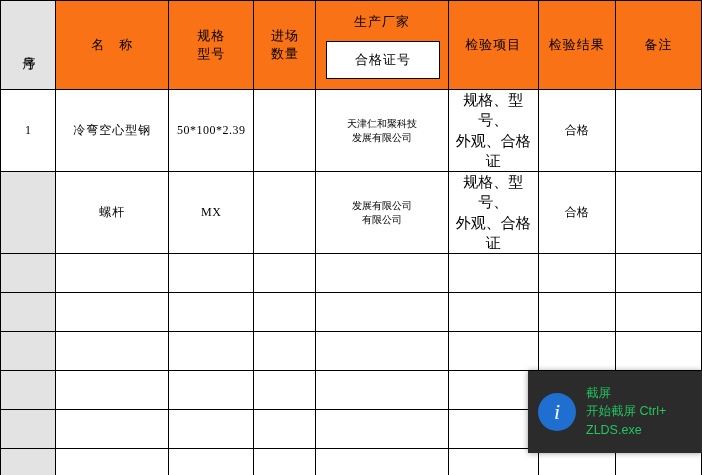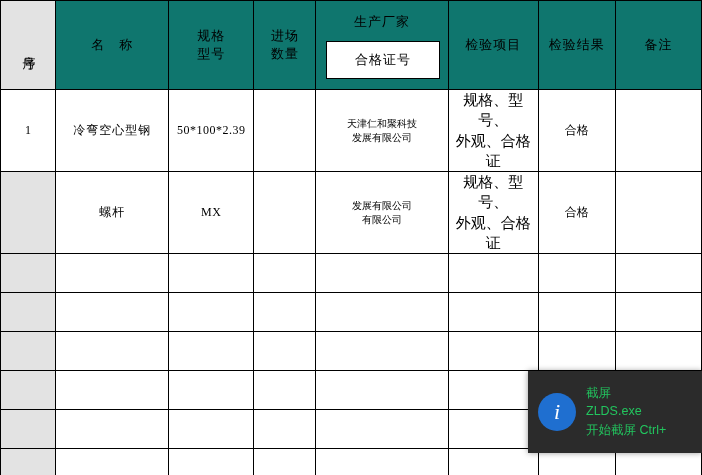--- a/index.html
+++ b/index.html
@@ -28,21 +28,21 @@
     vertical-align: middle;
     font-size: 12px;
     color: #000000;
     background: #ffffff;
   }
   
   tr.header-row td {
     height: 88px;
     font-size: 13px;
     font-weight: normal;
-    background: #0f766e;
+    background: #f97316;
     letter-spacing: 1px;
   }
   td.gray {
     background: #e3e3e3 !important;
   }
   .vtext {
     writing-mode: vertical-rl;
     text-orientation: upright;
     display: inline-block;
     line-height: 1.15;
@@ -307,18 +307,18 @@
       <td></td>
     </tr>
 
   </tbody>
     </table>
 
   <div id="toast">
     <div class="t-icon">i</div>
     <div class="t-body">
       <div class="t-title">截屏</div>
+      <div class="t-sub">开始截屏 Ctrl+</div>
       <div class="t-sub">ZLDS.exe</div>
-      <div class="t-sub">开始截屏 Ctrl+</div>
     </div>
   </div>
 
 </div>
 
 </body></html>

